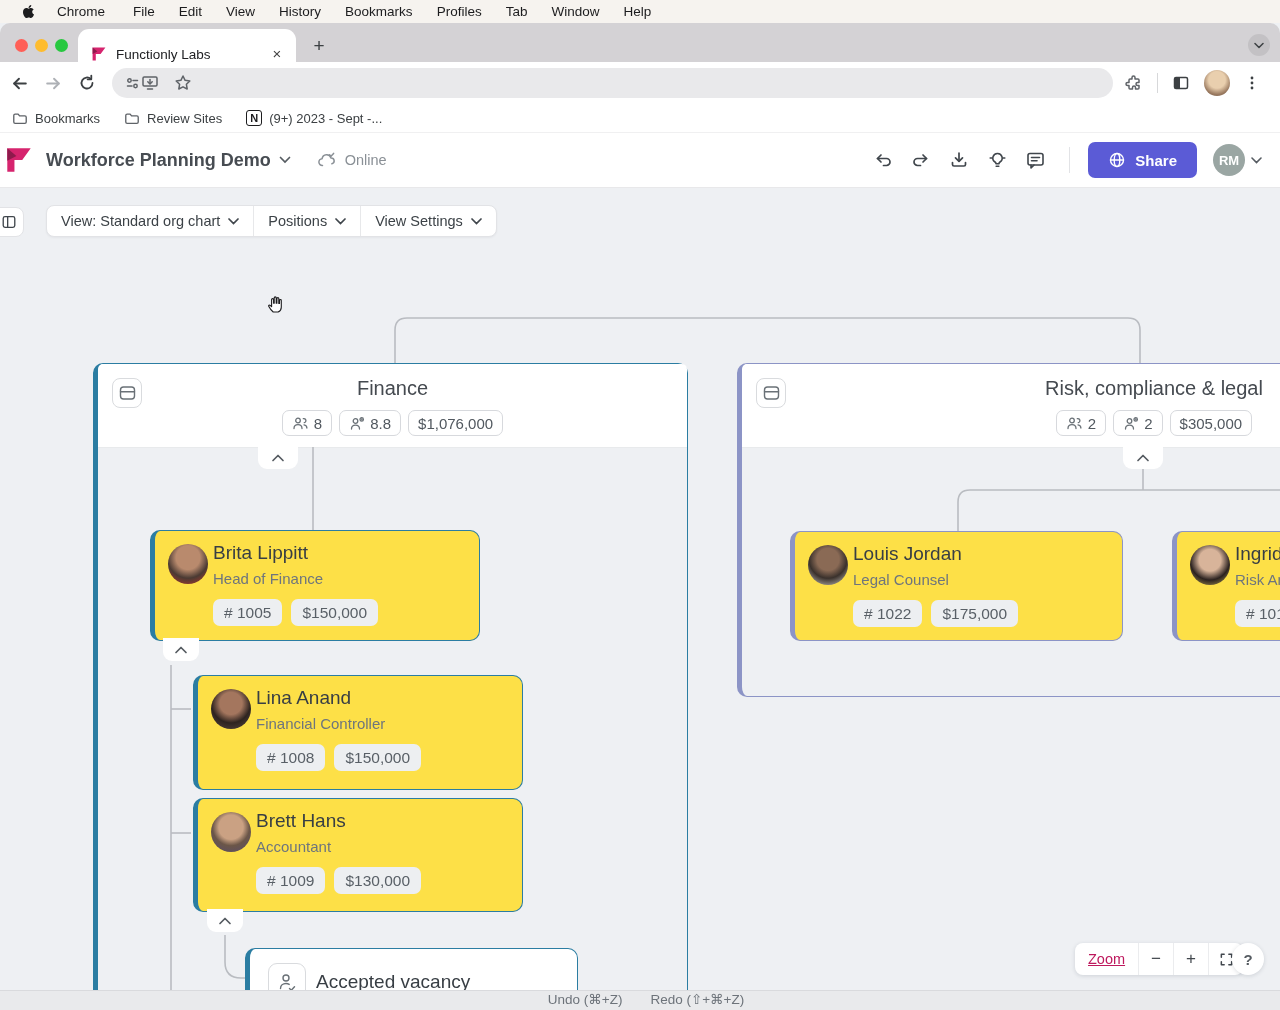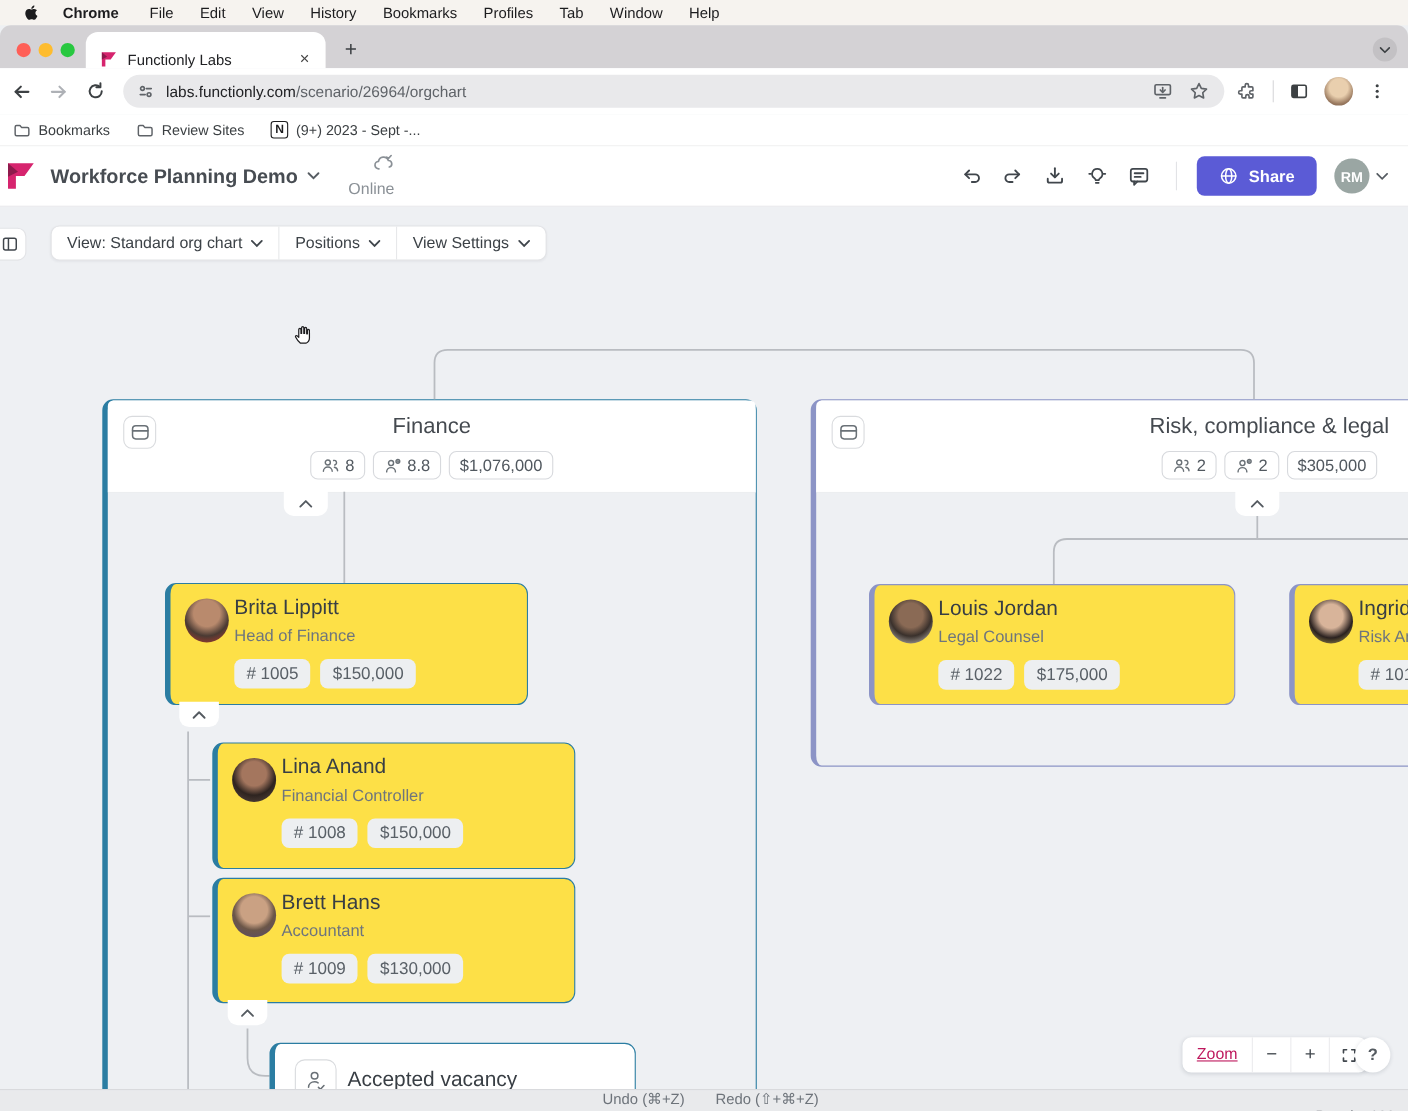--- a/index.html
+++ b/index.html
@@ -6,21 +6,21 @@
   html,body { width:1280px; height:1010px; overflow:hidden; }
   body { font-family:"Liberation Sans", sans-serif; background:#eef0f3; position:relative; }
   svg { display:block; }
   .ico { stroke:#5f6368; stroke-width:1.5; fill:none; stroke-linecap:round; stroke-linejoin:round; }
 
   
   .macbar { position:absolute; top:0; left:0; width:1280px; height:23px; background:#f6f3ef;
             display:flex; align-items:center; font-size:13.5px; color:#1c1c1e; }
   .macbar .apple { padding:0 10px 0 22px; display:flex; align-items:center; }
   .macbar .mitem { padding:0 12px; }
-  .macbar .mitem.bold { font-weight:bold; padding:0 16px 0 12px; }
+  .macbar .mitem.bold { font-weight:normal; padding:0 16px 0 12px; }
 
   
   .tabbar { position:absolute; top:23px; left:0; width:1280px; height:39px; background:#d4d2d5;
             border-radius:10px 10px 0 0; }
   .tl { position:absolute; top:16px; width:13px; height:13px; border-radius:50%; }
   .tab { position:absolute; left:78px; top:6px; width:218px; height:33px; background:#fff;
          border-radius:11px 11px 0 0; display:flex; align-items:flex-end; padding:0 10px 0 13px;
          font-size:13.5px; color:#202124; }
   .tab .title { flex:1; margin-left:9px; white-space:nowrap; overflow:hidden; }
   .tab .close { font-size:15px; color:#444; width:18px; text-align:center; cursor:default; }
@@ -49,21 +49,21 @@
   .bmitem { display:flex; align-items:center; gap:7px; padding:0 12px; }
   .notion { width:16px; height:16px; border:1.4px solid #1d1d1f; border-radius:3px; font-size:11px;
             font-weight:bold; color:#1d1d1f; display:flex; align-items:center; justify-content:center; }
 
   
   .appheader { position:absolute; top:133px; left:0; width:1280px; height:55px; background:#fff;
                border-bottom:1px solid #e8e8ea; display:flex; align-items:center; }
   .flogo { margin-left:6px; }
   .apptitle { font-size:18px; font-weight:bold; color:#474c52; margin-left:14px; }
   .titlechev { margin-left:8px; }
-  .online { display:flex; align-items:flex-end; gap:8px; margin-left:26px; color:#8a9096; font-size:14.5px;flex-direction:column; }
+  .online { display:flex; align-items:center; gap:8px; margin-left:26px; color:#8a9096; font-size:14.5px; }
   .hdr-right { margin-left:auto; display:flex; align-items:center; gap:6px; padding-right:18px; }
   .iconbtn { width:32px; height:32px; display:flex; align-items:center; justify-content:center; border-radius:6px; }
   .hdr-div { width:1px; height:26px; background:#e2e3e6; margin:0 12px; }
   .sharebtn { height:36px; padding:16px 20px; background:#5b5bd6; border-radius:7px; display:flex;
               align-items:center; gap:9px; color:#fff; font-size:15px; font-weight:bold; margin-right:10px; }
   .rmwrap { display:flex; align-items:center; gap:6px; }
   .rmavatar { width:32px; height:32px; border-radius:50%; background:#9aa6a3; color:#fff; font-size:13px;
               font-weight:bold; display:flex; align-items:center; justify-content:center; }
 
   
@@ -194,21 +194,20 @@
         <polyline points="13.3,1.6 13.3,5.3 9.6,5.3"></polyline>
       </svg>
   </span>
   <div class="urlpill">
     <svg width="17" height="17" viewBox="0 0 17 17" class="ico">
         <circle cx="5.5" cy="5.5" r="1.7"></circle>
         <line x1="9" y1="5.5" x2="13.5" y2="5.5"></line>
         <line x1="3.5" y1="11" x2="8" y2="11"></line>
         <circle cx="11.5" cy="11" r="1.7"></circle>
       </svg>
-    <span class="urltext"><span class="dom">labs.functionly.com</span><span class="path">/scenario/26964/orgchart</span></span>
     <span class="pillicons">
       <svg width="19" height="18" viewBox="0 0 19 18" class="ico">
           <rect x="2" y="3" width="14" height="9" rx="1.2"></rect>
           <line x1="9" y1="5.5" x2="9" y2="9.5"></line>
           <polyline points="6.8,7.8 9,10 11.2,7.8"></polyline>
           <line x1="6.5" y1="15" x2="11.5" y2="15"></line>
         </svg>
       <svg width="18" height="18" viewBox="0 0 18 18" class="ico">
           <path d="M9 2l2.1 4.3 4.7.7-3.4 3.3.8 4.7L9 12.8 4.8 15l.8-4.7L2.2 7l4.7-.7z"></path>
         </svg>

